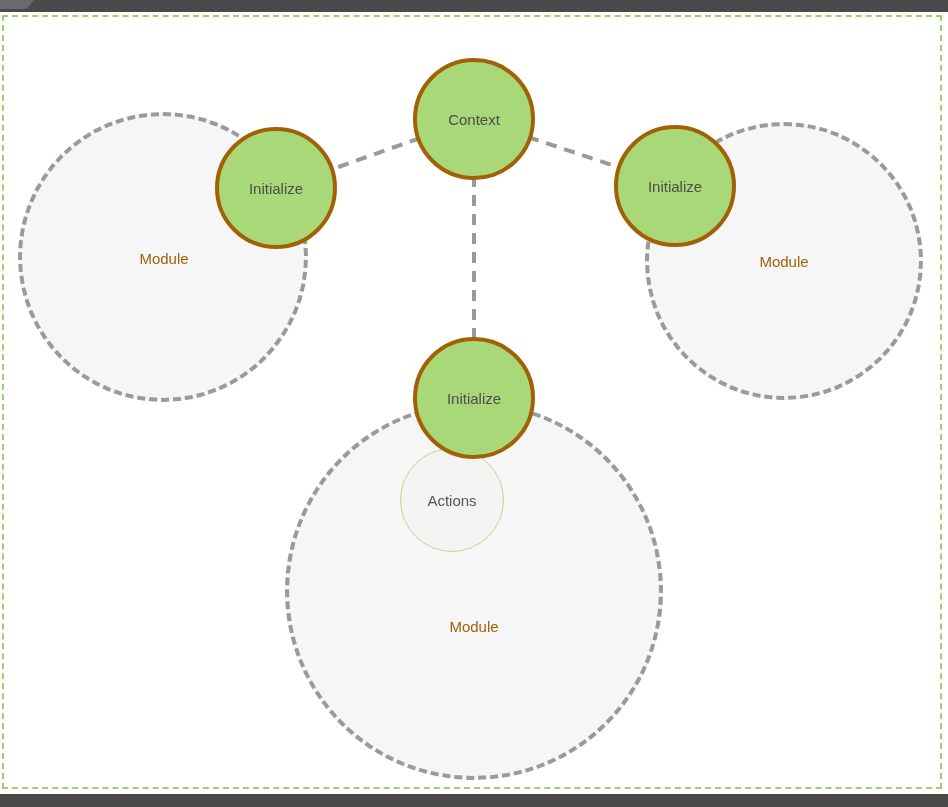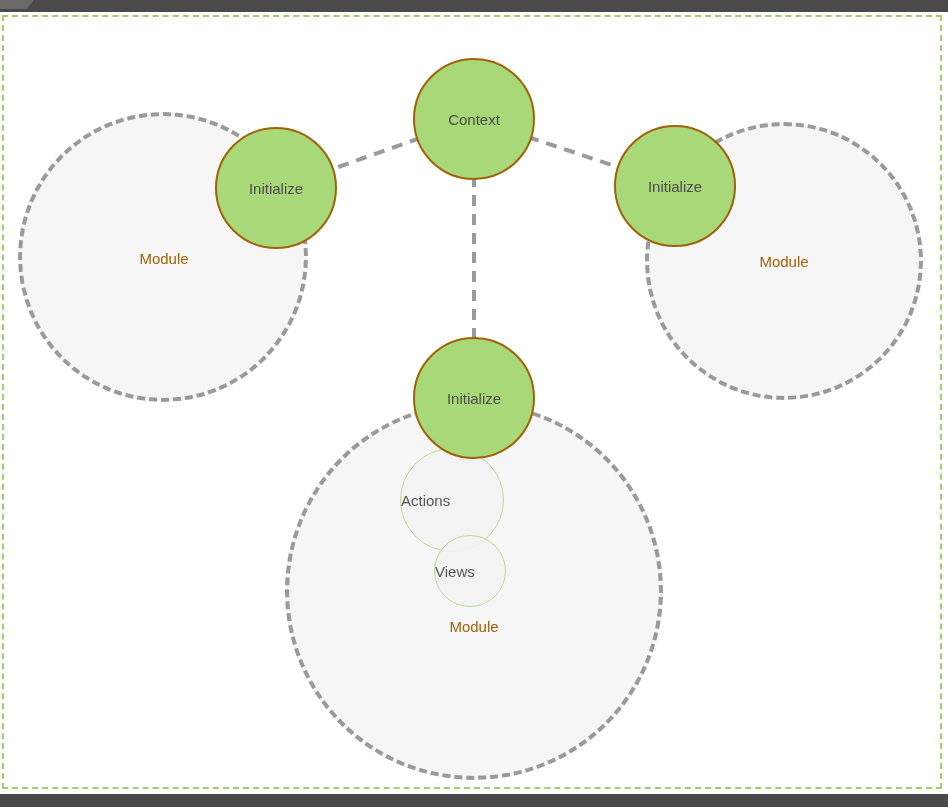--- a/index.html
+++ b/index.html
@@ -50,42 +50,42 @@
     position: absolute;
     left: 0; top: 0;
     z-index: 3;
     pointer-events: none;
   }
   .green-node {
     position: absolute;
     width: 122px; height: 122px;
     border-radius: 50%;
     background: #a8d878;
-    border: 2px solid #a16207;
+    border: 4px solid #a16207;
     box-sizing: border-box;
     display: flex;
     align-items: center;
     justify-content: center;
     font-size: 15px;
     color: #4d4d4d;
     z-index: 5;
   }
   #node-context    { left: 413px; top: 58px;  }
   #node-init-left  { left: 215px; top: 127px; }
   #node-init-right { left: 614px; top: 125px; }
   #node-init-bottom{ left: 413px; top: 337px; }
   .sub-circle {
     position: absolute;
     border-radius: 50%;
     background: rgba(243,243,243,0.88);
     border: 1px solid #b7dd8e;
     box-sizing: border-box;
     display: flex;
     align-items: center;
-    justify-content: flex-start;
+    justify-content: center;
     font-size: 15px;
     color: #555555;
     z-index: 4;
   }
   #sub-actions  { left: 400px; top: 448px; width: 104px; height: 104px; }
   #sub-services { left: 488px; top: 494px; width: 90px;  height: 90px;  }
   #sub-stores   { left: 360px; top: 525px; width: 90px;  height: 90px;  }
   #sub-views    { left: 434px; top: 535px; width: 72px;  height: 72px;  }
   .module-label {
     position: absolute;
@@ -116,23 +116,20 @@
 
   <svg id="connectors" width="948" height="807">
     <line x1="474" y1="119" x2="276" y2="189" stroke="#9a9a9a" stroke-width="4" stroke-dasharray="11 8"></line>
     <line x1="474" y1="119" x2="675" y2="186" stroke="#9a9a9a" stroke-width="4" stroke-dasharray="11 8"></line>
     <line x1="474" y1="119" x2="474" y2="398" stroke="#9a9a9a" stroke-width="4" stroke-dasharray="11 8"></line>
   </svg>
 
   <div id="sub-actions" class="sub-circle">
     <span>Actions</span>
   </div>
-  <div id="sub-views" class="sub-circle">
-    <span>Views</span>
-  </div>
 
   <div id="label-module-left" class="module-label">Module</div>
   <div id="label-module-right" class="module-label">Module</div>
   <div id="label-module-bottom" class="module-label">Module</div>
 
   <div id="node-context" class="green-node">
     <span>Context</span>
   </div>
   <div id="node-init-left" class="green-node">
     <span>Initialize</span>

